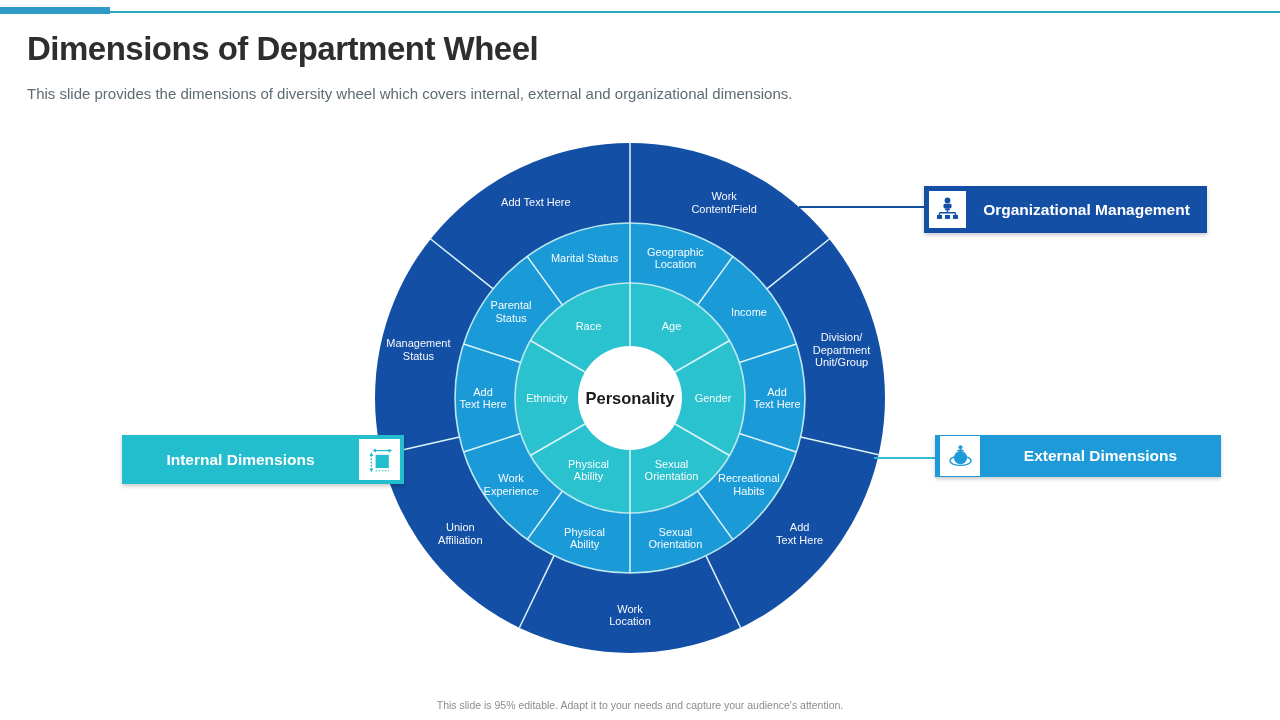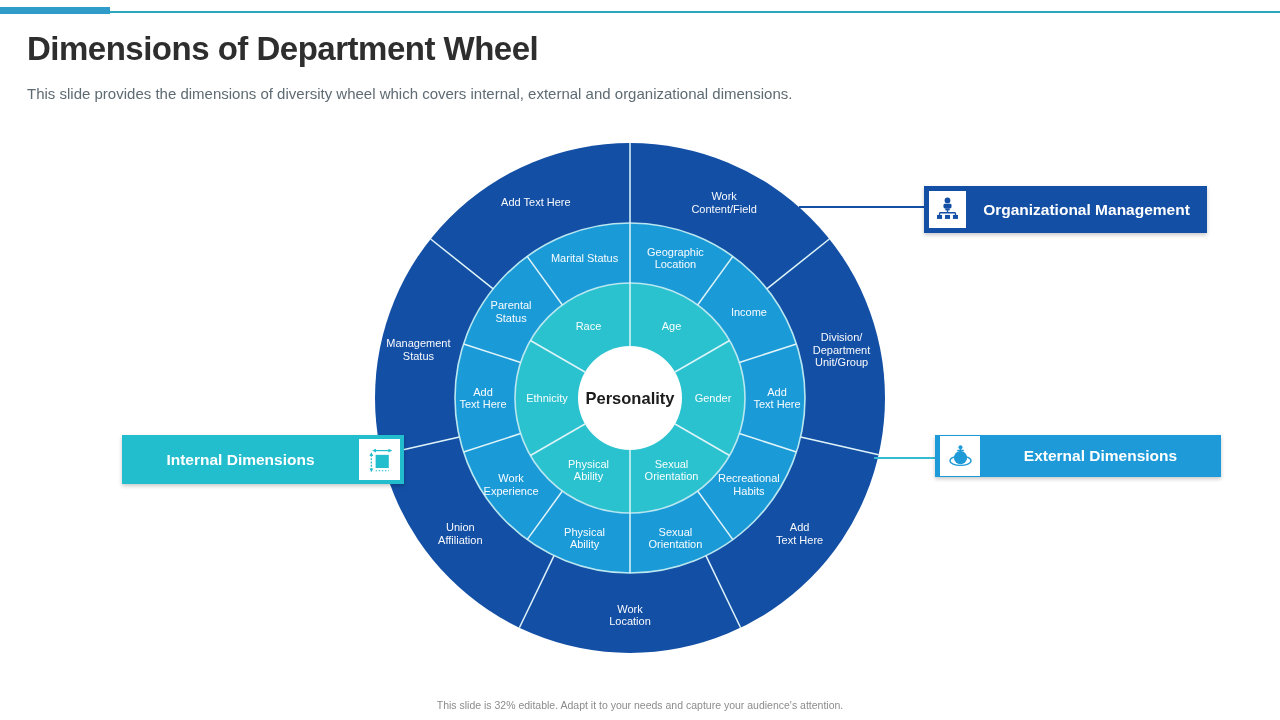--- a/index.html
+++ b/index.html
@@ -154,14 +154,14 @@
       <rect x="15" y="14" width="17" height="17" fill="currentColor"></rect>
       <path d="M14,8.5 H33" stroke="currentColor" stroke-width="1.6"></path>
       <path d="M15.5,6 L10.5,8.5 L15.5,11 Z M31.5,6 L36.5,8.5 L31.5,11 Z" fill="currentColor"></path>
       <path d="M9.5,14 V33" stroke="currentColor" stroke-width="1.6" stroke-dasharray="2.5,1.8"></path>
       <path d="M7,15.5 L9.5,10.5 L12,15.5 Z M7,31.5 L9.5,36.5 L12,31.5 Z" fill="currentColor"></path>
       <path d="M15,34.5 H32" stroke="currentColor" stroke-width="1.4" stroke-dasharray="2,2"></path>
     </svg>
   </span>
 </div>
 
-<div class="footer">This slide is 32% editable. Adapt it to your needs and capture your audience's attention.</div>
+<div class="footer">This slide is 95% editable. Adapt it to your needs and capture your audience's attention.</div>
 <div class="page-badge">15</div>
 
 </body></html>

